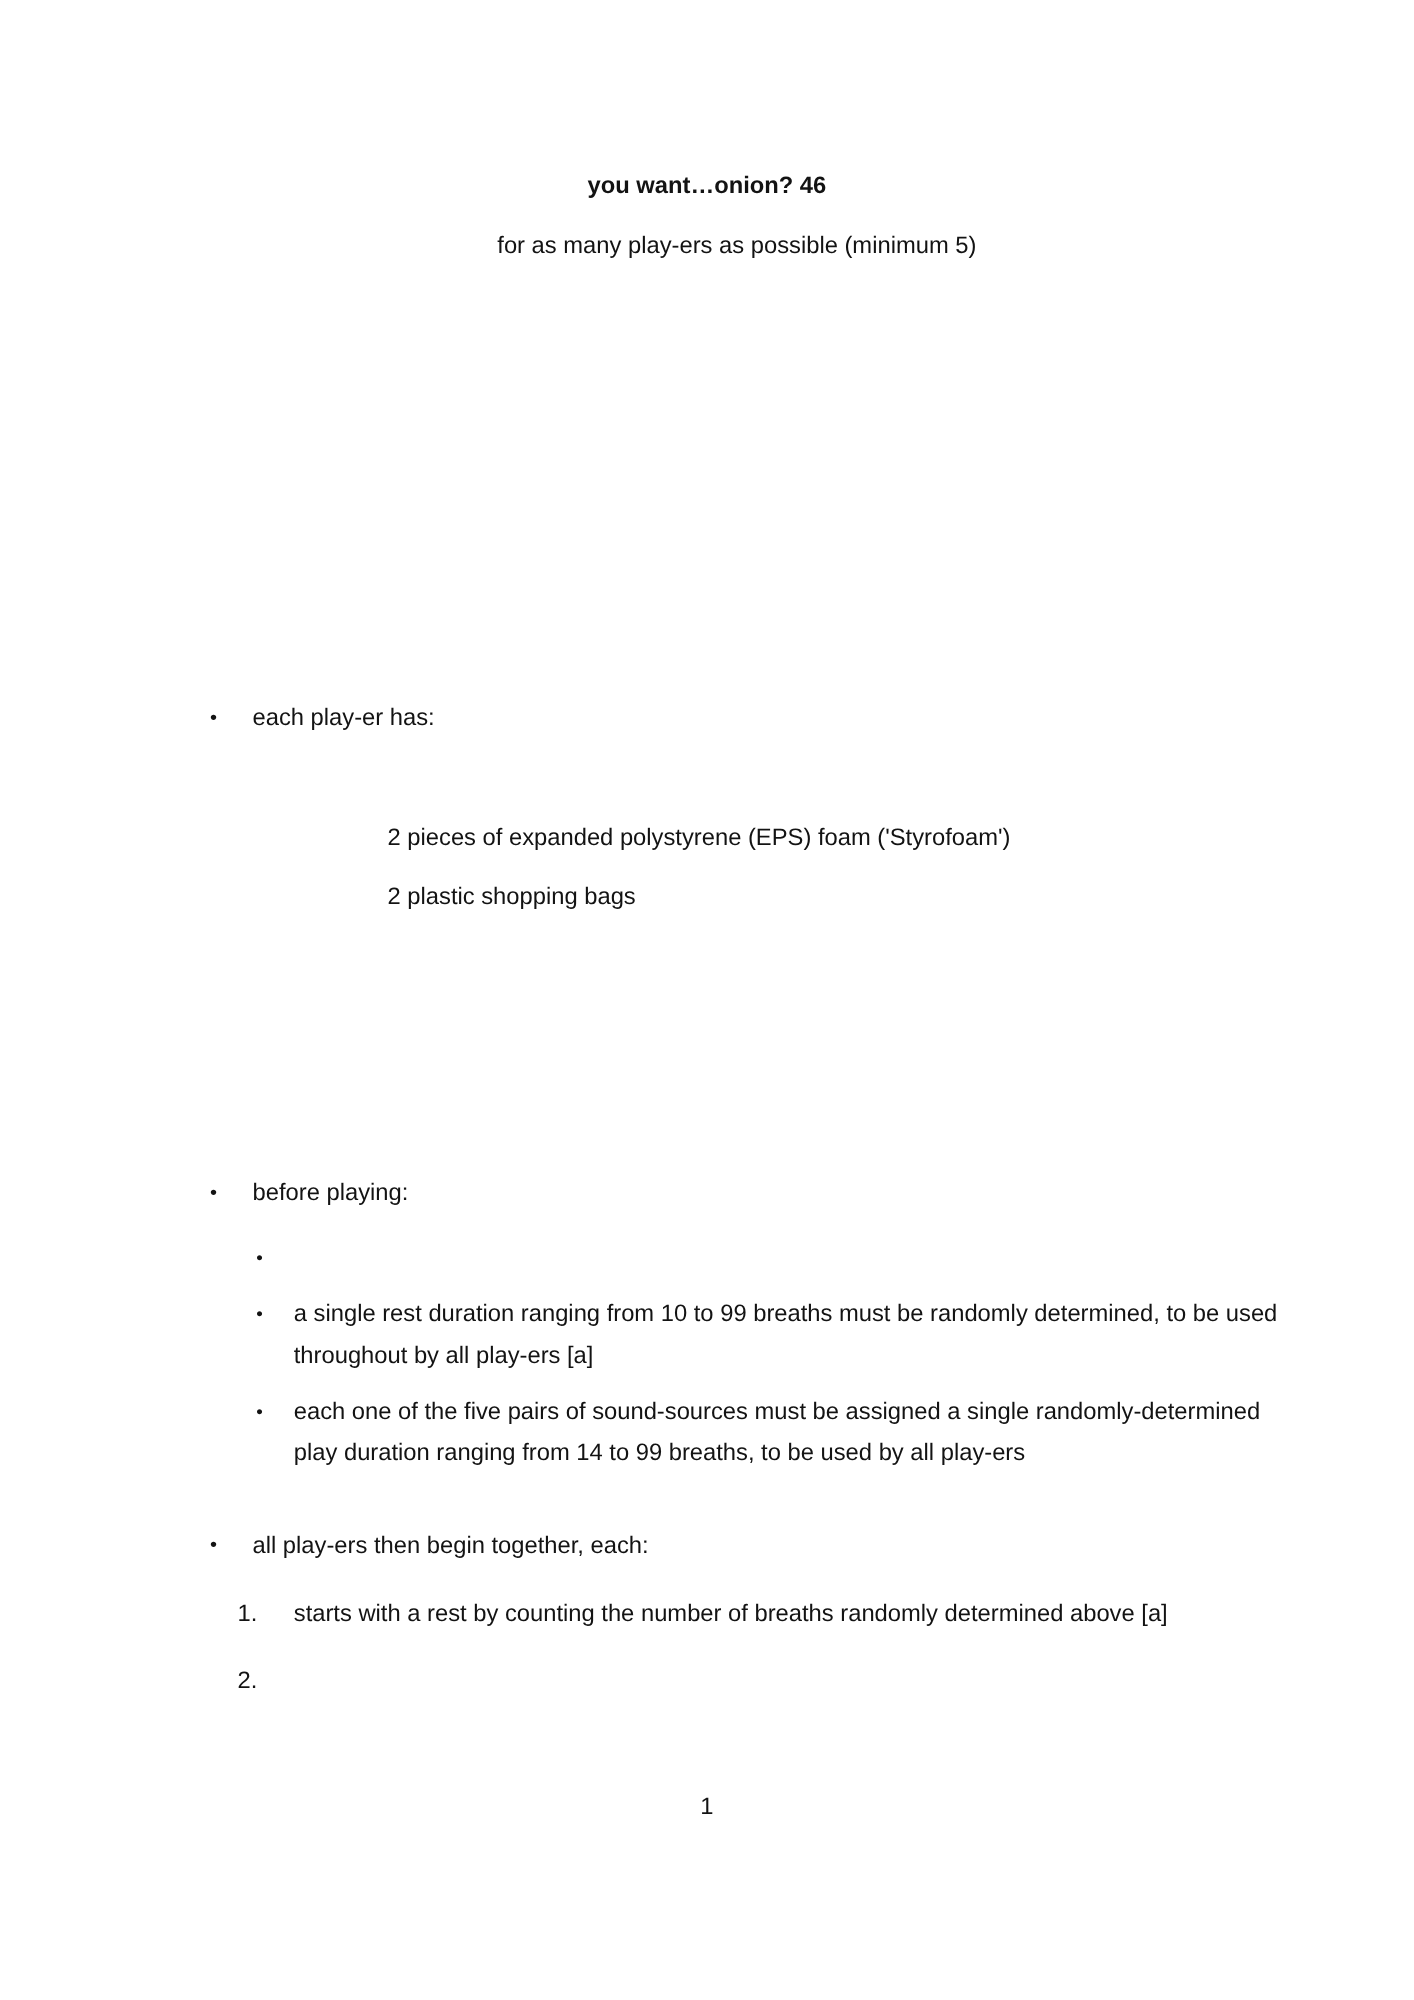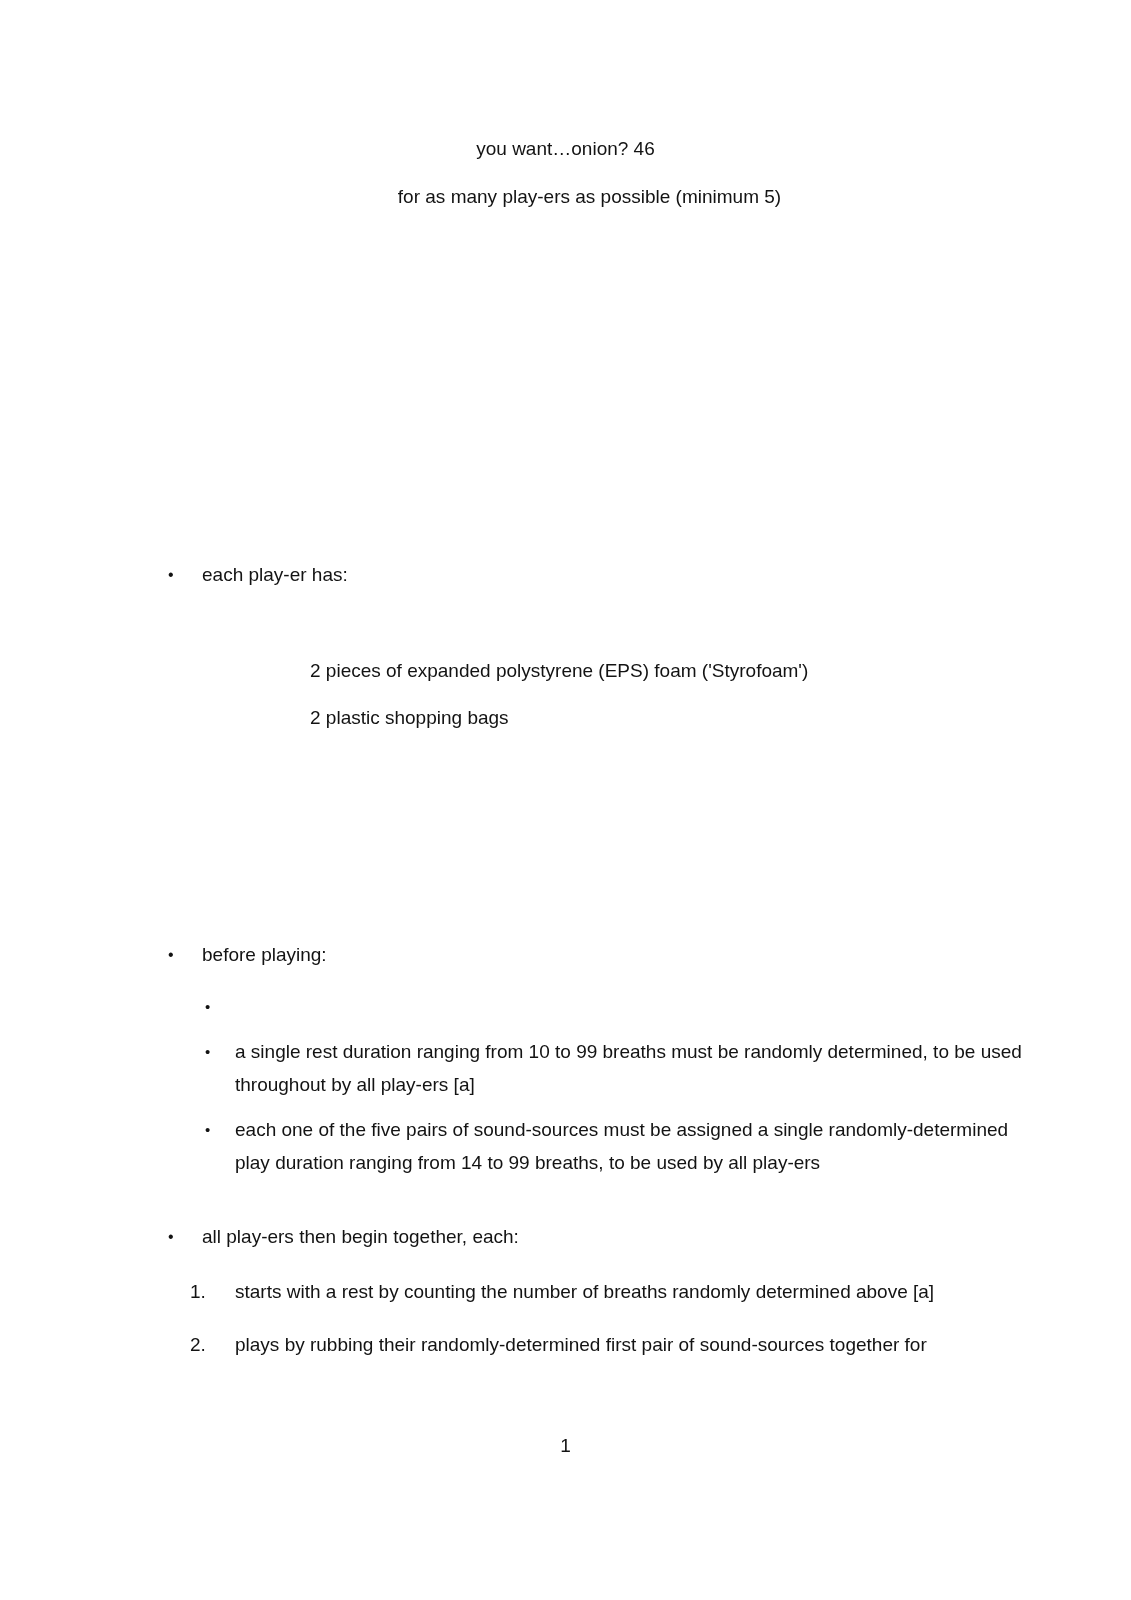--- a/index.html
+++ b/index.html
@@ -13,21 +13,21 @@
     font-size: 19px;
     color: #131313;
     overflow: hidden;
   }
   .doc-title {
     position: absolute;
     top: 138px;
     left: 0;
     width: 100%;
     text-align: center;
-    font-weight: normal;
+    font-weight: bold;
   }
   .doc-subtitle {
     position: absolute;
     top: 186px;
     left: 0;
     width: 100%;
     text-align: center;
     margin-left: 24px;
   }
   .li { display: flex; align-items: flex-start; line-height: 22px; }
@@ -100,19 +100,18 @@
     <span class="text">all play-ers then begin together, each:</span>
   </div>
 
   <div class="steps-list">
     <div class="li numbered">
       <span class="marker">1.</span>
       <span class="text">starts with a rest by counting the number of breaths randomly determined above [a]</span>
     </div>
     <div class="li numbered">
       <span class="marker">2.</span>
-      <span class="text">plays by rubbing their randomly-determined first pair of sound-sources together for</span>
     </div>
   </div>
 
   <div class="page-number">1</div>
 
 </div>
 
 </body></html>

